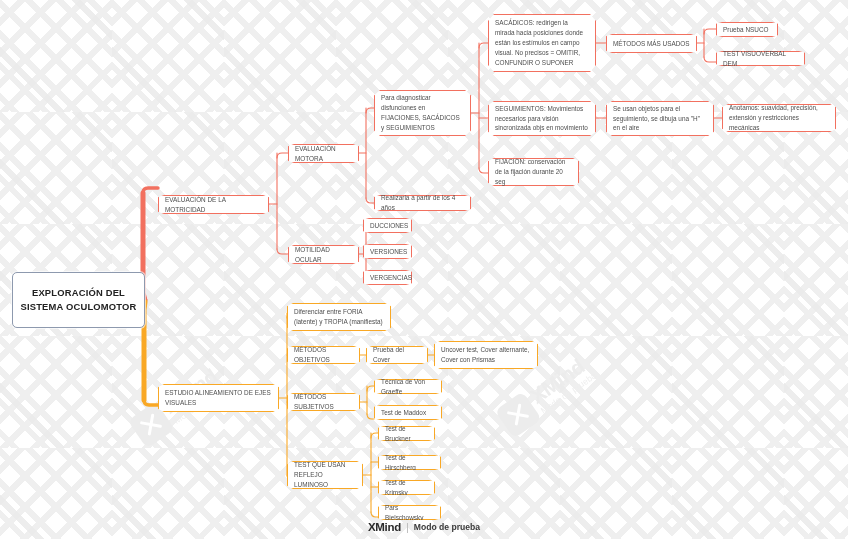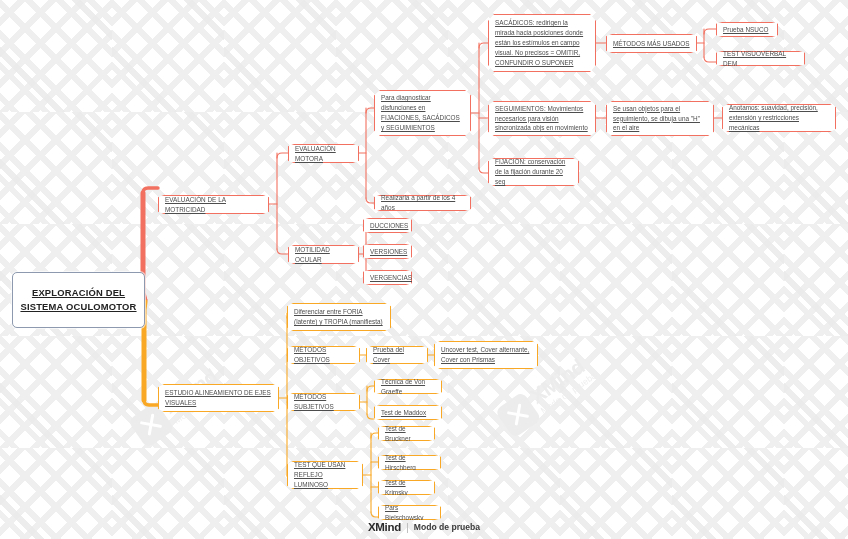--- a/index.html
+++ b/index.html
@@ -71,21 +71,21 @@
   #links{position:absolute;left:0;top:0;width:848px;height:539px;pointer-events:none;}
 
   
   .node{
     position:absolute;
     box-sizing:border-box;
     display:flex;align-items:center;
     background:#ffffff;
     color:#3a3a3a;
   }
-  .node .t{display:block;width:100%;text-decoration:underline;}
+  .node .t{display:block;width:100%;}
 
   
   .hex{
     border:1.2px solid currentColor;
     padding:3px 6px;
     font-size:6.4px;
     line-height:1.55;
     clip-path:polygon(0% 12%,6px 0%,calc(100% - 6px) 0%,100% 12%,100% 88%,calc(100% - 6px) 100%,6px 100%,0% 88%);
   }
   .hex .t{color:#4a4a4a;}

